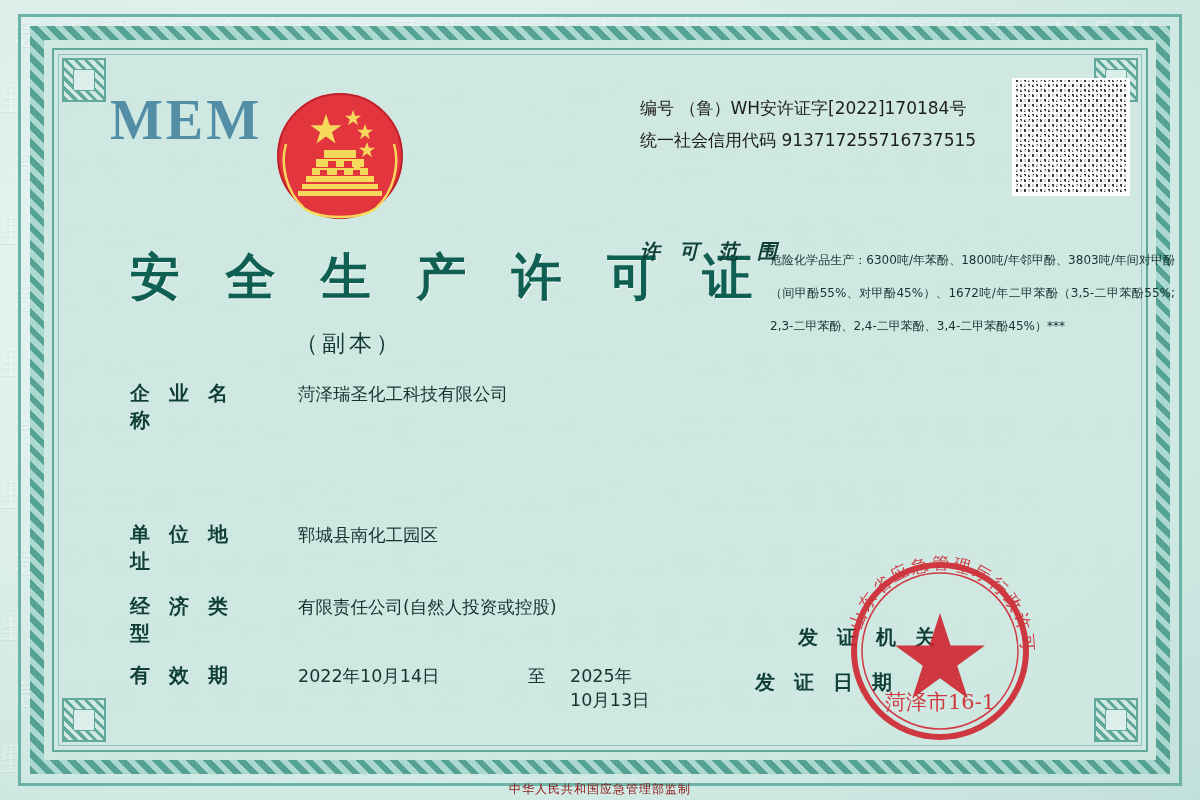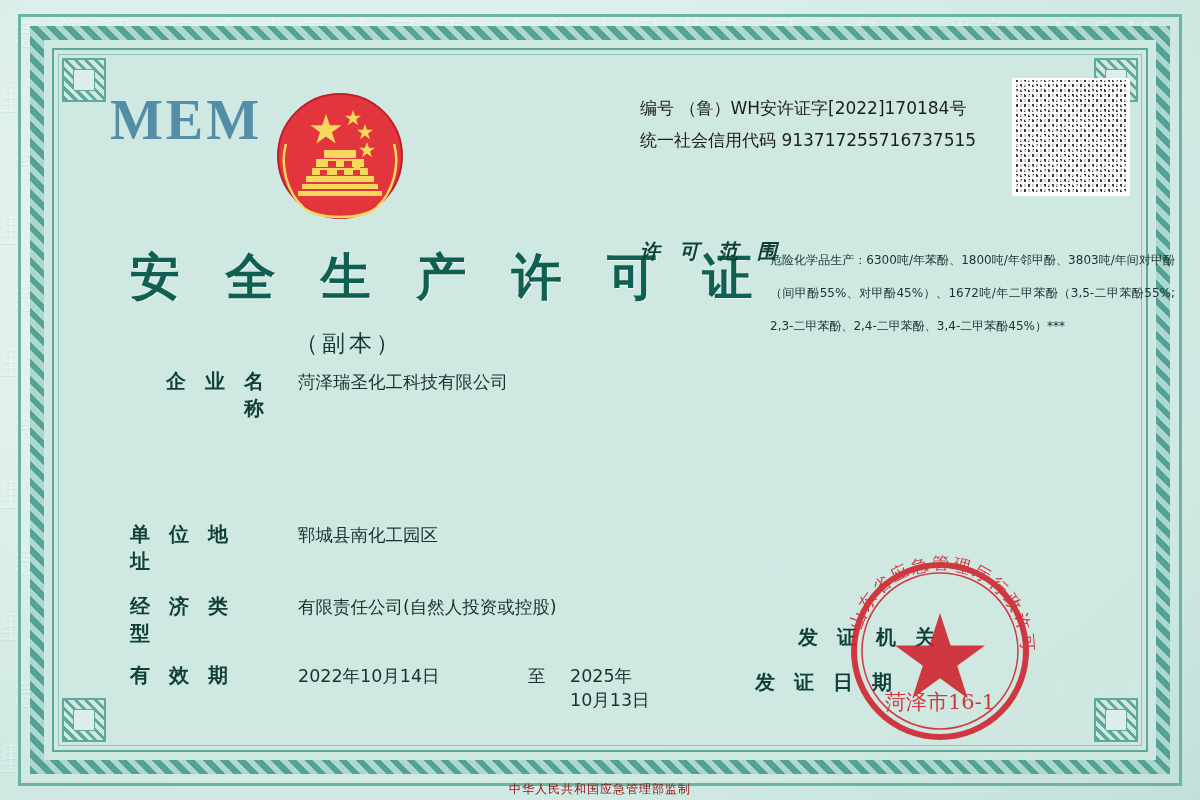--- a/index.html
+++ b/index.html
@@ -202,21 +202,21 @@
     font-family: "DejaVu Sans", "Liberation Sans", sans-serif;
   }
   .field .val {
     position: absolute;
     left: 168px;
     top: 2px;
     font-size: 17.5px;
     color: #16332e;
     white-space: nowrap;
   }
-  .f1 { top: 302px; text-align: right; }
+  .f1 { top: 314px; }
   .f2 { top: 385px; }
   .f3 { top: 455px; }
   .f4 { top: 527px; }
   .f5 { top: 596px; }
 
   .f5 .val-from { position:absolute; left: 168px; top: 2px; font-size: 17.5px; color:#16332e; }
   .f5 .val-to   { position:absolute; left: 440px; top: 2px; font-size: 17.5px; color:#16332e; }
   .f5 .sep      { position:absolute; left: 398px; top: 2px; font-size: 17.5px; color:#16332e; }
 
   

